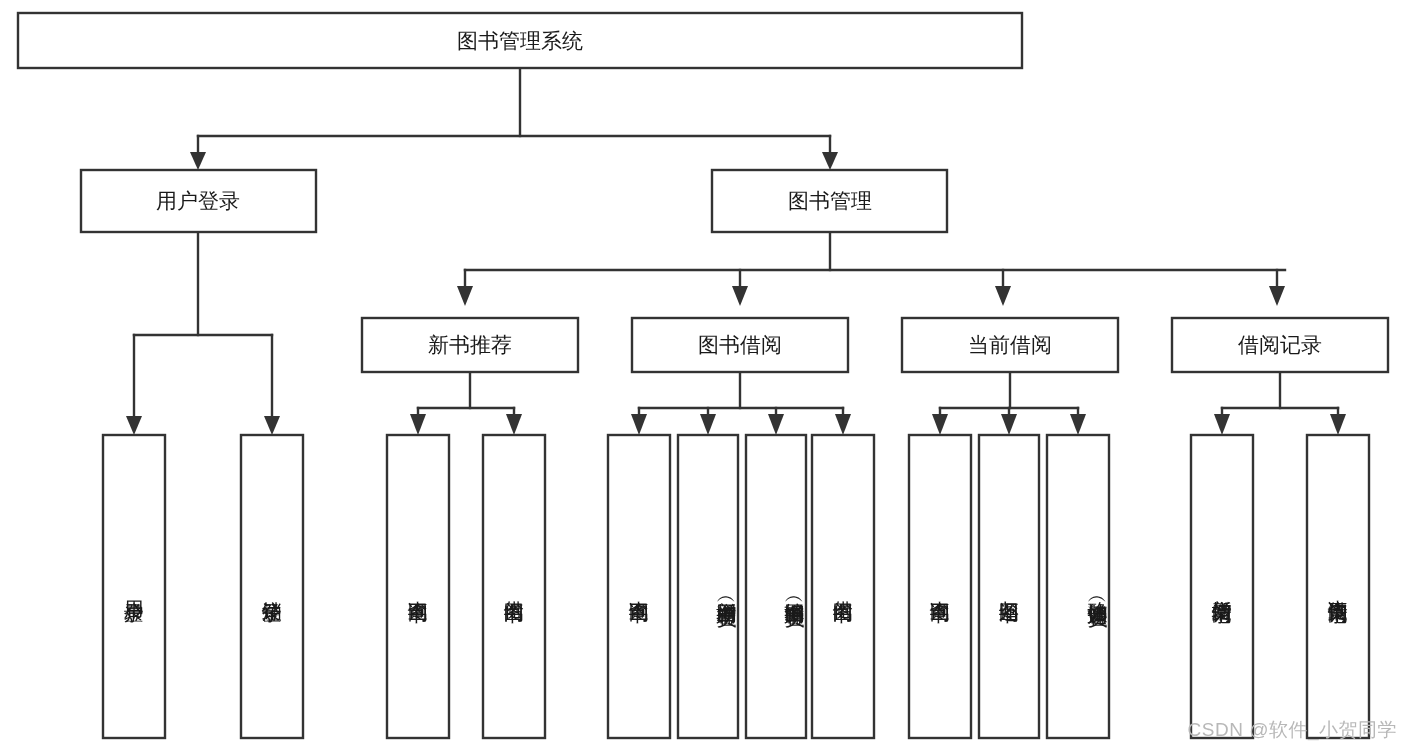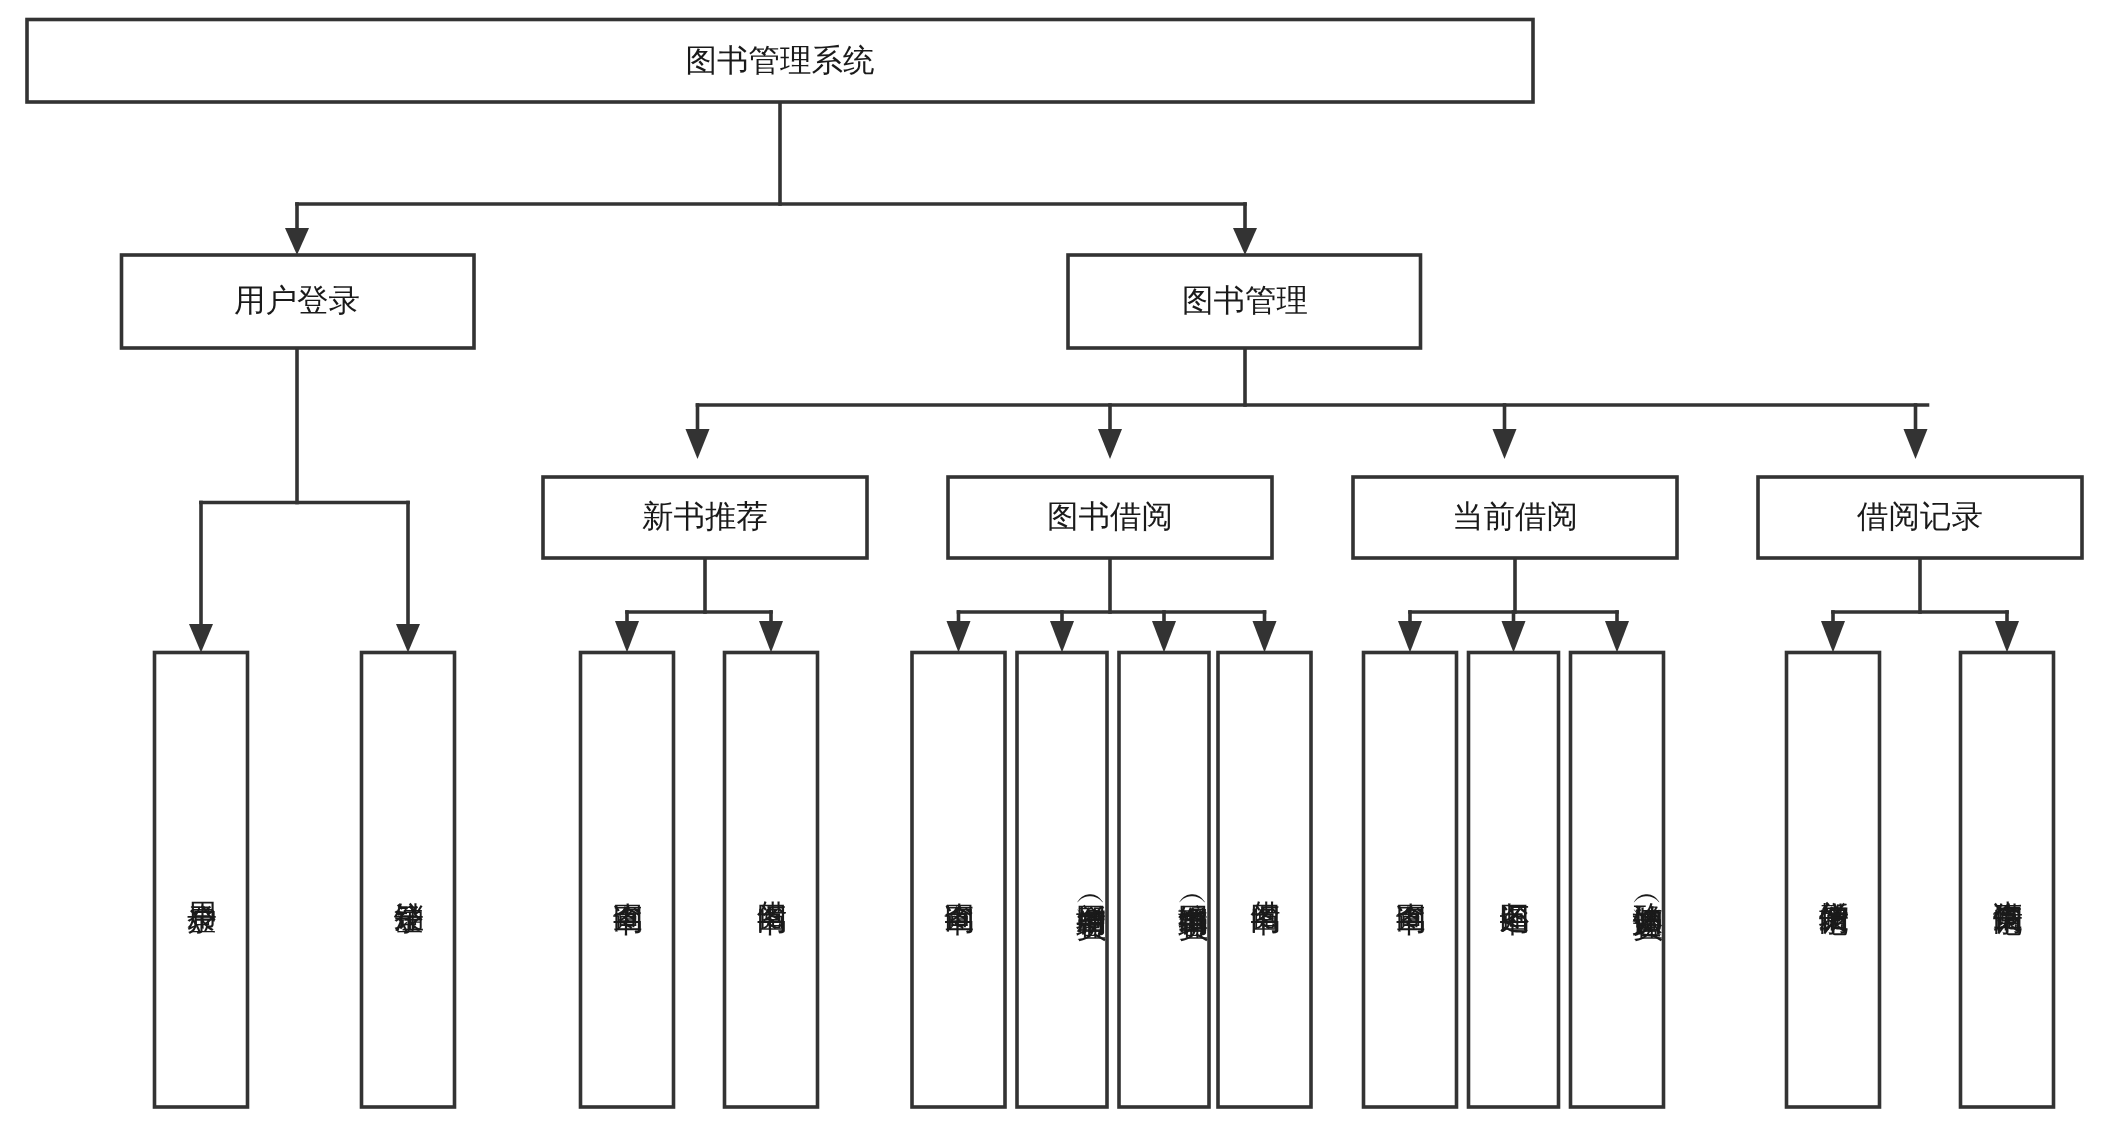--- a/index.html
+++ b/index.html
@@ -195,13 +195,14 @@
   <div class="node-label-v" style="left:746px; top:435px; width:60px; height:303px; display:flex; align-items:flex-start; justify-content:center; padding-top:8px; box-sizing:border-box;">编辑图书（管理员）</div>
   <div class="node-label-v" style="left:812px; top:435px; width:62px; height:303px; display:flex; align-items:center; justify-content:center;">借阅图书</div>
 
   <div class="node-label-v" style="left:909px; top:435px; width:62px; height:303px; display:flex; align-items:center; justify-content:center;">查询图书</div>
   <div class="node-label-v" style="left:979px; top:435px; width:60px; height:303px; display:flex; align-items:center; justify-content:center;">归还图书</div>
   <div class="node-label-v" style="left:1047px; top:435px; width:62px; height:303px; display:flex; align-items:flex-start; justify-content:center; padding-top:8px; box-sizing:border-box;">确认归还（管理员）</div>
 
   <div class="node-label-v" style="left:1191px; top:435px; width:62px; height:303px; display:flex; align-items:center; justify-content:center;">新增借阅记录</div>
   <div class="node-label-v" style="left:1307px; top:435px; width:62px; height:303px; display:flex; align-items:center; justify-content:center;">查询借阅记录</div>
 
+  <div class="watermark">CSDN @软件_小贺同学</div>
 </div>
 
 </body></html>

